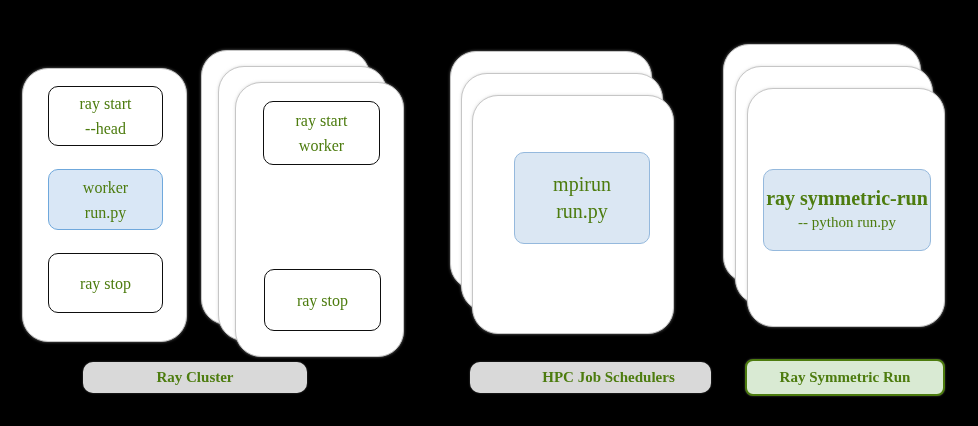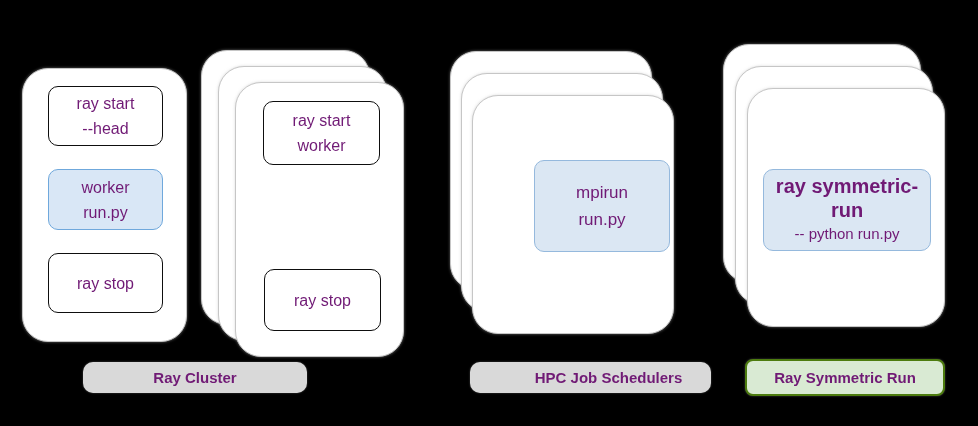--- a/index.html
+++ b/index.html
@@ -2,22 +2,22 @@
 <html><head>
 <meta charset="utf-8">
 <style>
   html, body { margin: 0; padding: 0; background: #000; }
   .canvas {
     position: relative;
     width: 978px;
     height: 426px;
     background: #000000;
     overflow: hidden;
-    font-family: Liberation Sans, sans-serif;
-    color: #701a75;
+    font-family: Liberation Serif, serif;
+    color: #4d7c0f;
   }
   .card {
     position: absolute;
     background: #ffffff;
     border: 1px solid #c6c6c6;
     border-radius: 26px;
     box-shadow: 0 0 3px rgba(185,185,185,0.55);
   }
   .cmd {
     position: absolute;
@@ -80,21 +80,21 @@
       <div class="cmd" style="left:27px; top:18px; width:115px; height:62px;">ray start
 worker</div>
       <div class="cmd" style="left:28px; top:186px; width:115px; height:60px;">ray stop</div>
     </div>
   </div>
 
   <div>
     <div class="card" style="left:450px; top:51px; width:200px; height:237px;"></div>
     <div class="card" style="left:461px; top:73px; width:200px; height:237px;"></div>
     <div class="card" style="left:472px; top:95px; width:200px; height:237px;">
-      <div class="cmd blue-soft" style="left:41px; top:64px; width:134px; height:90px; font-size:17px; line-height:27px;margin-left:20px;">mpirun
+      <div class="cmd blue-soft" style="left:41px; top:56px; width:134px; height:90px; font-size:20px; line-height:27px;">mpirun
 run.py</div>
     </div>
   </div>
 
   <div>
     <div class="card" style="left:723px; top:44px; width:196px; height:237px;"></div>
     <div class="card" style="left:735px; top:66px; width:196px; height:237px;"></div>
     <div class="card" style="left:747px; top:88px; width:196px; height:237px;">
       <div class="cmd blue-soft" style="left:15px; top:80px; width:166px; height:80px;">
         <div class="cmd-line1">ray symmetric-run</div>

